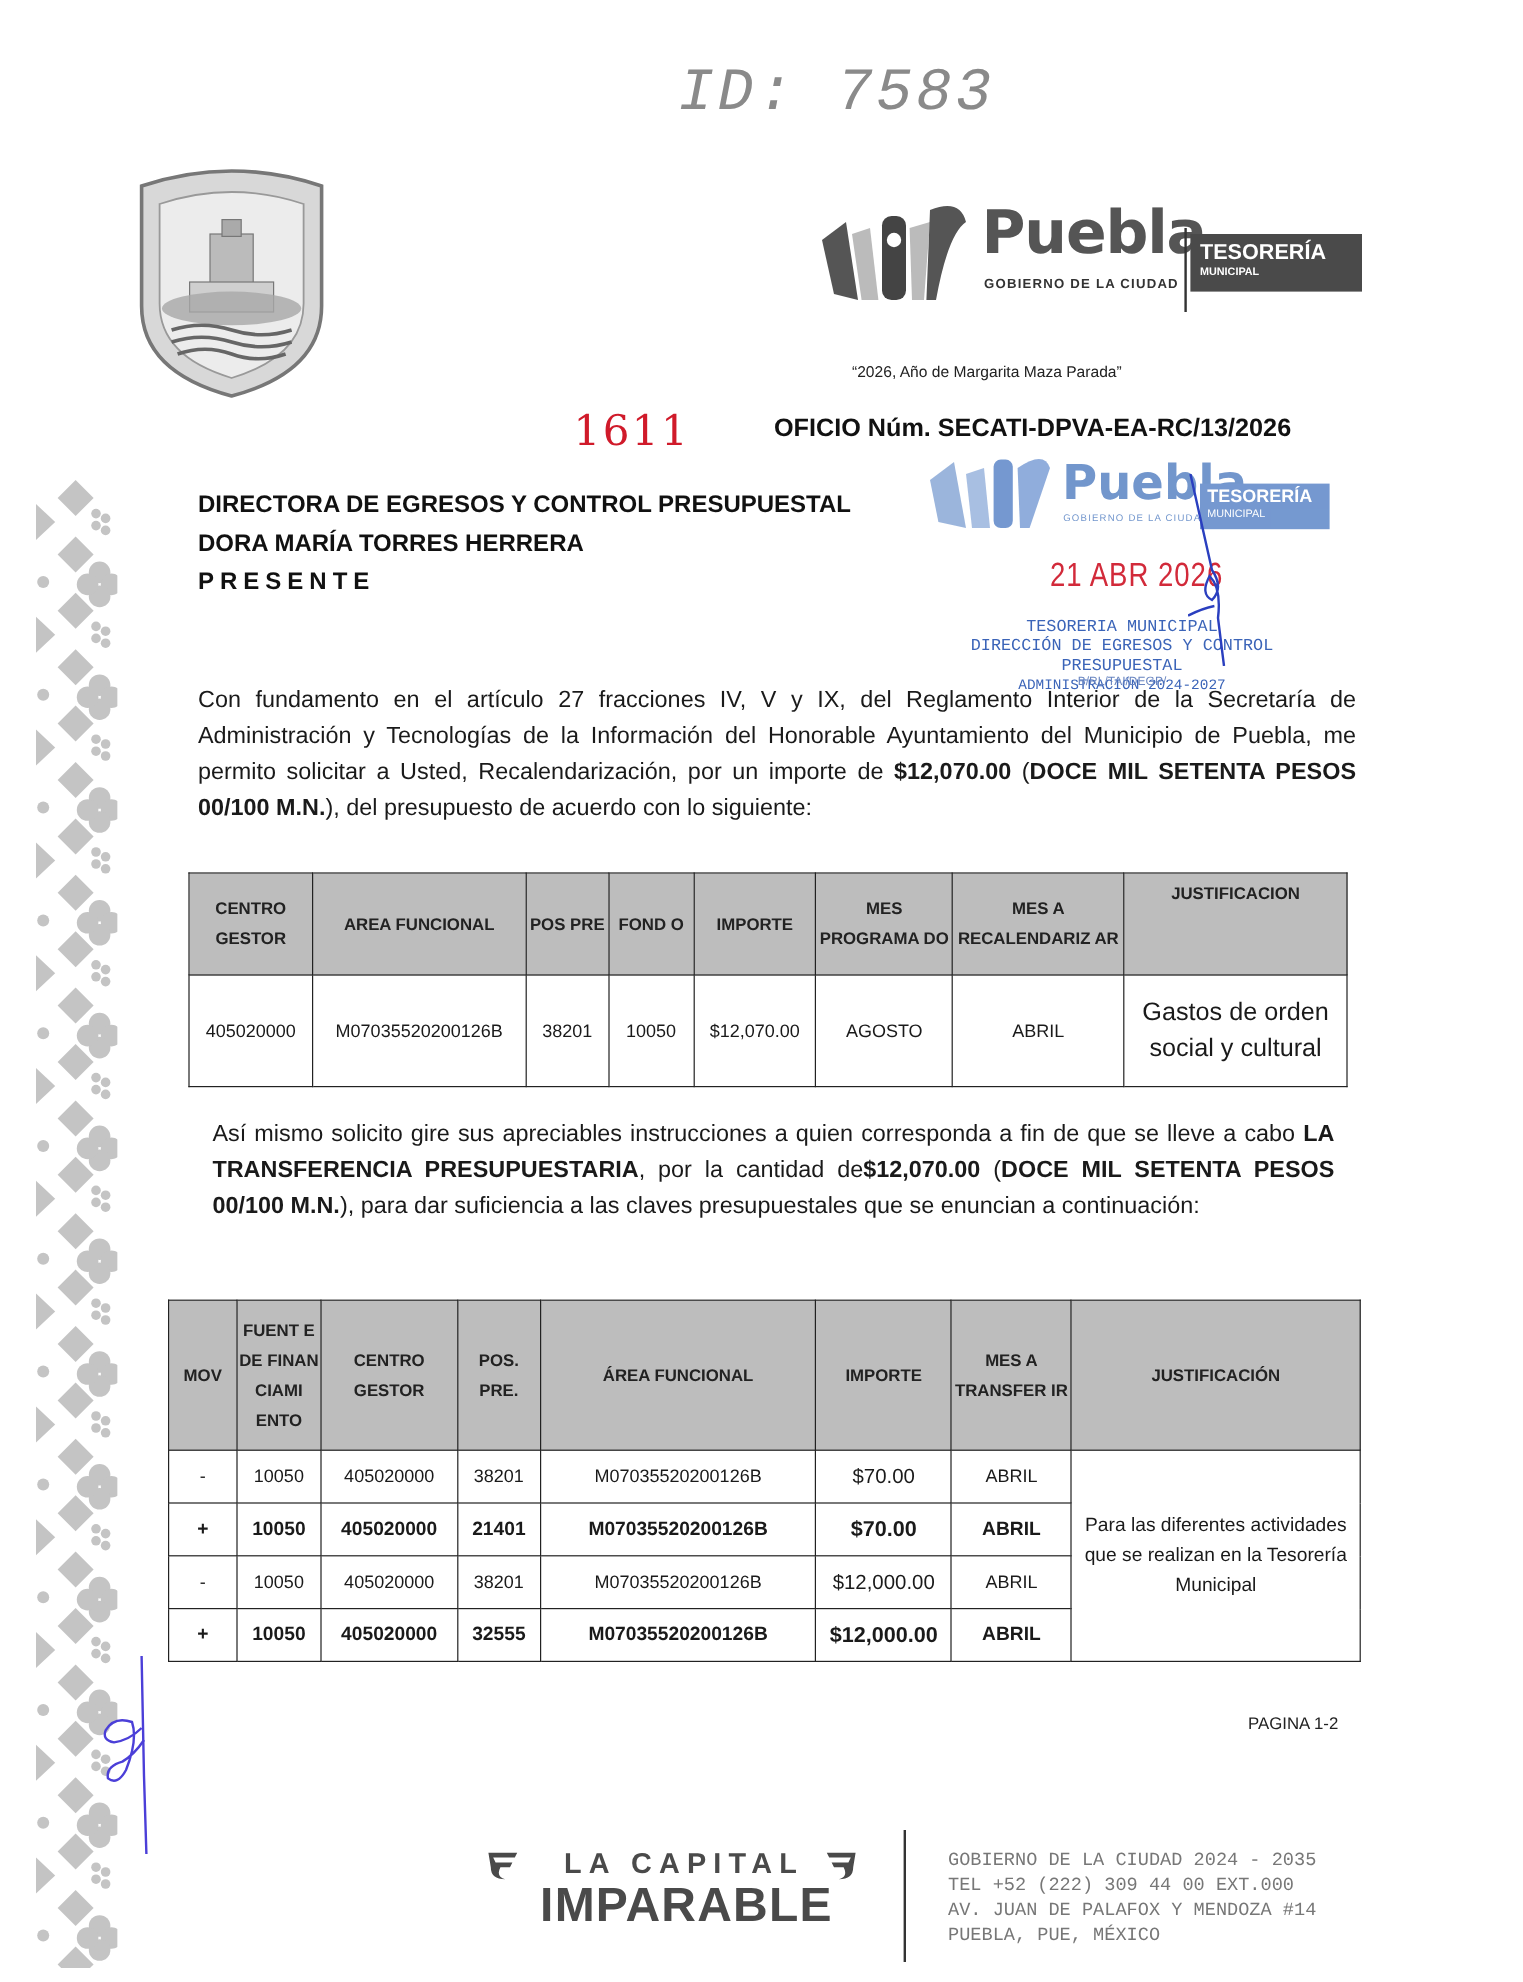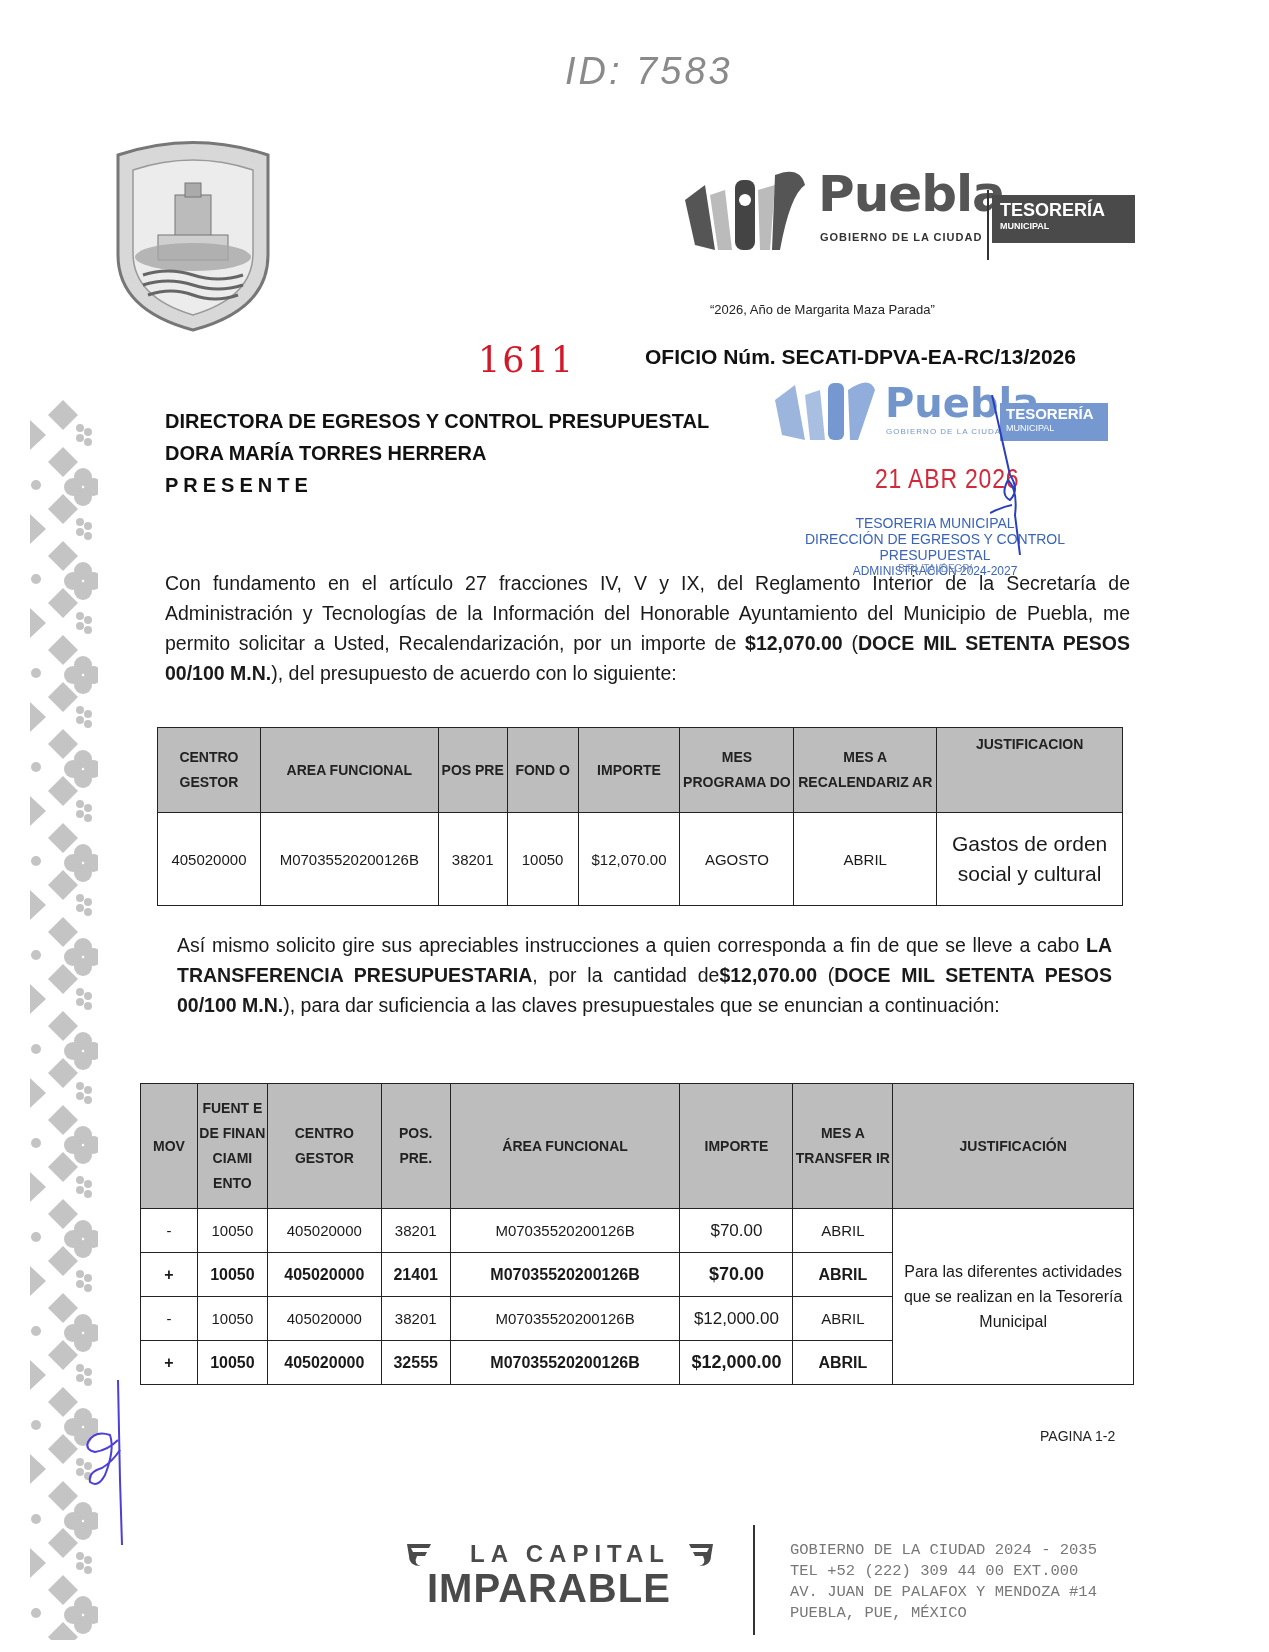--- a/index.html
+++ b/index.html
@@ -2,21 +2,21 @@
 <html><head>
 <meta charset="utf-8">
 <style>
   * { box-sizing: border-box; margin: 0; padding: 0; }
   html, body { width: 1269px; height: 1652px; background: #ffffff; }
   body { position: relative; overflow: hidden; font-family: "Liberation Sans", sans-serif; color: #1a1a1a; }
 
   .abs { position: absolute; }
 
   
-  #hand-id { left: 565px; top: 50px; font-family: Liberation Sans, sans-serif; font-size: 38px; color: #8a8a8a; letter-spacing: 3px; font-style: italic; }
+  #hand-id { left: 565px; top: 50px; font-family: Liberation Mono, monospace; font-size: 50px; color: #8a8a8a; letter-spacing: 3px; font-style: italic; }
 
   
   #left-border { left: 28px; top: 400px; width: 70px; height: 1240px; overflow: hidden; }
   #left-border svg { width: 70px; height: 1240px; }
 
   
   #crest { left: 103px; top: 135px; width: 180px; height: 200px; }
 
   
   #puebla-logo { left: 680px; top: 165px; width: 455px; height: 90px; }
@@ -41,21 +41,21 @@
 
   
   #stamp { left: 770px; top: 375px; width: 360px; height: 200px; }
   .stamp-logo { position: absolute; left: 0; top: 0; width: 340px; height: 70px; opacity: 0.85; }
   .stamp-word { position: absolute; left: 115px; top: 5px; font-family: "DejaVu Sans", sans-serif; font-weight: bold; font-size: 40px; color: #5a84c4; }
   .stamp-sub { position: absolute; left: 116px; top: 52px; font-size: 8px; color: #5a84c4; letter-spacing: 1px; }
   .stamp-badge { position: absolute; left: 230px; top: 28px; width: 108px; height: 38px; background: #5d87c8; color: #fff; padding: 3px 6px; }
   .stamp-badge .s1 { font-weight: bold; font-size: 15px; line-height: 16px; }
   .stamp-badge .s2 { font-size: 9px; line-height: 12px; }
   .stamp-date { position: absolute; left: 105px; top: 88px; font-family: "Liberation Sans Narrow", "Liberation Sans", sans-serif; font-size: 28px; color: #d22a3a; letter-spacing: 1px; transform: scaleX(0.82); transform-origin: left; }
-  .stamp-text { position: absolute; left: 0; top: 140px; width: 330px; text-align: center; font-size: 14px; color: #3b64b8; line-height: 16px; }
+  .stamp-text { position: absolute; left: 0; top: 140px; width: 330px; text-align: center; font-size: 14px; color: #3b64b8; line-height: 16px; font-family: Liberation Mono, monospace; }
   .stamp-text .adm { font-size: 12px; }
   .stamp-initials { position: absolute; left: 0; top: 188px; width: 330px; text-align: center; font-size: 10px; color: #6a86c0; }
   .stamp-sign { position: absolute; left: 220px; top: 20px; width: 40px; height: 160px; }
 
   
   .para { font-size: 19.5px; line-height: 30px; color: #1a1a1a; text-align: justify; }
   #para1 { left: 165px; top: 568px; width: 965px; }
   #para2 { left: 177px; top: 930px; width: 935px; }
   .para b { font-weight: bold; }
 
@@ -79,21 +79,21 @@
 
   
   #page-num { left: 1040px; top: 1428px; font-size: 14px; color: #222; }
 
   
   #hand-sign { left: 80px; top: 1380px; width: 60px; height: 170px; }
 
   
   #footer-logo { left: 405px; top: 1540px; width: 310px; height: 80px; }
   .f-top { position: absolute; left: 15px; top: 0; width: 300px; text-align: center; font-weight: bold; font-size: 24px; letter-spacing: 6px; color: #4a4a4a; }
-  .f-bottom { position: absolute; left: 22px; top: 26px; width: 290px; font-weight: bold; font-size: 40px; color: #4a4a4a; letter-spacing: 1px; }
+  .f-bottom { position: absolute; left: 22px; top: 26px; width: 290px; text-align: center; font-weight: bold; font-size: 40px; color: #4a4a4a; letter-spacing: 1px; }
   .wing { position: absolute; top: 0; width: 28px; height: 28px; }
   #footer-divider { left: 753px; top: 1525px; width: 2px; height: 110px; background: #333; }
   #footer-contact { left: 790px; top: 1540px; font-family: "Liberation Mono", monospace; font-size: 15.5px; line-height: 21px; color: #777; }
 </style>
 </head>
 <body>
 
 <div id="hand-id" class="abs">ID: 7583</div>
 
 <div id="left-border" class="abs">

